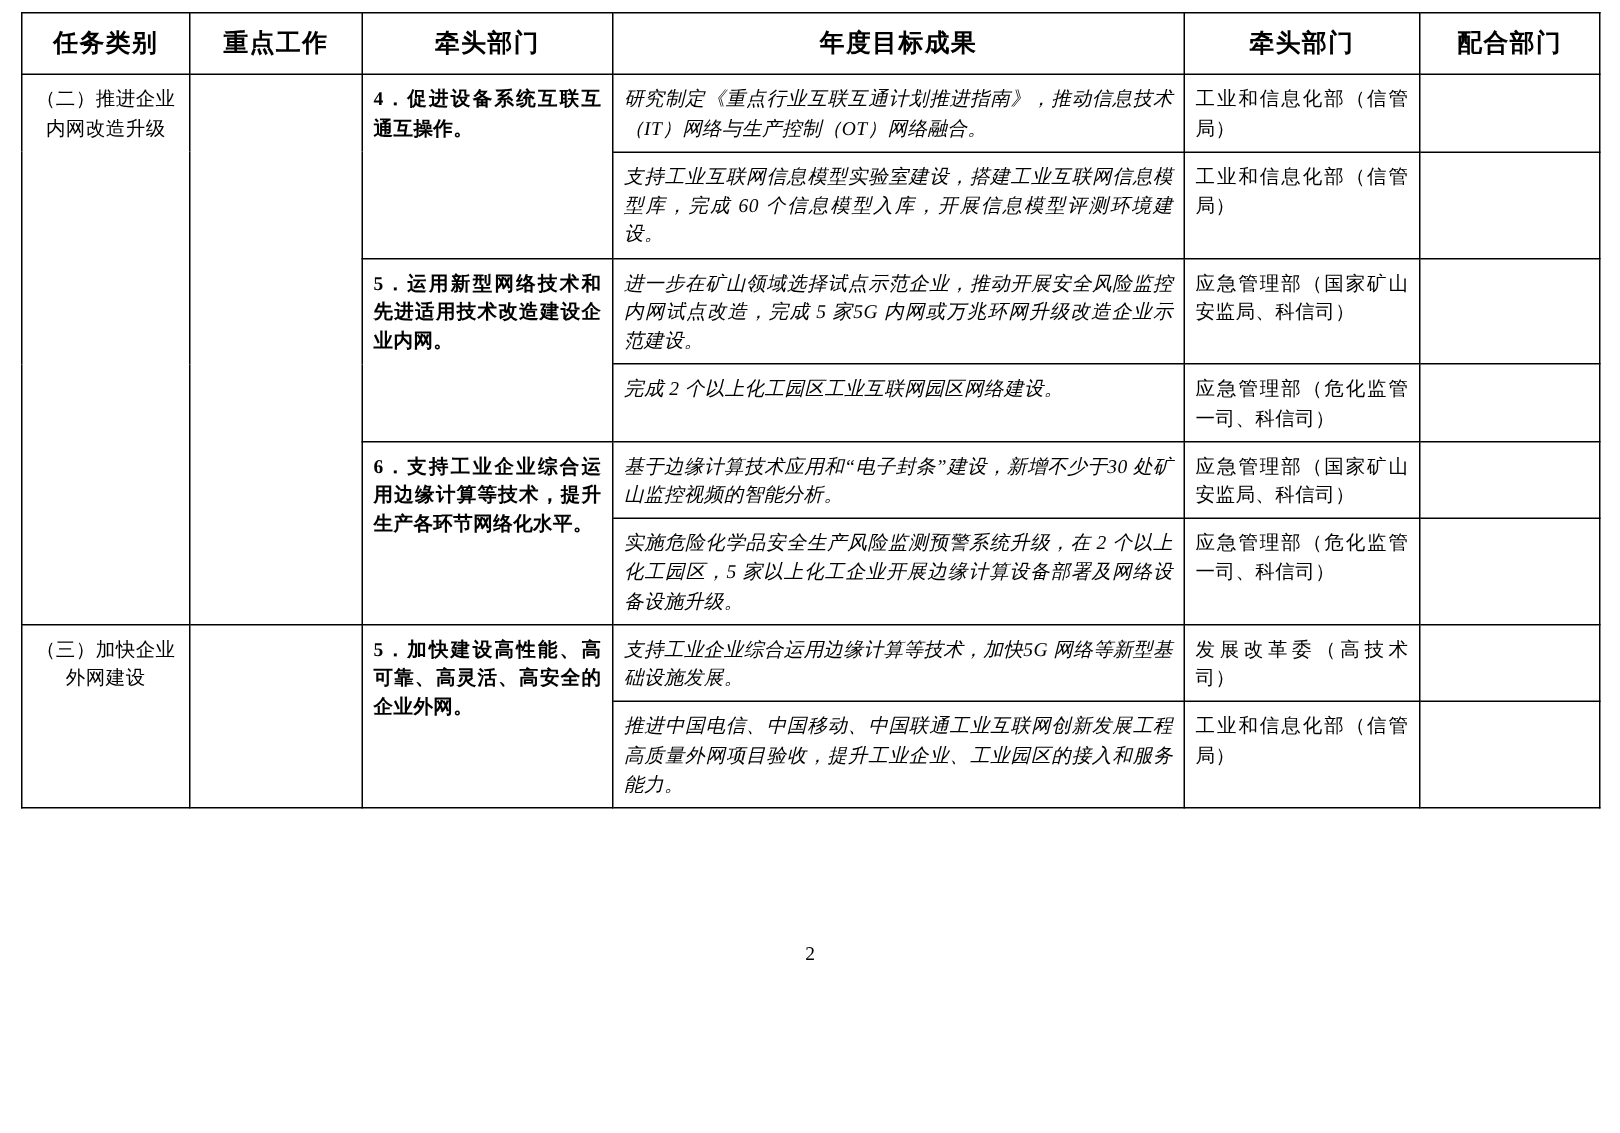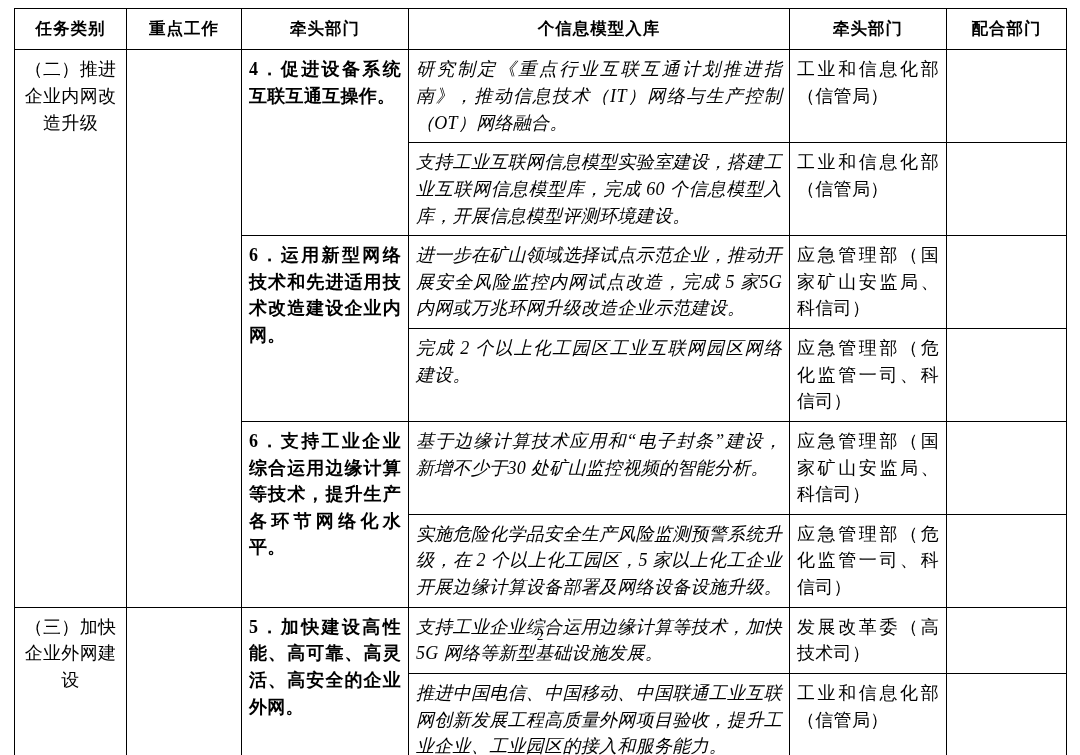--- a/index.html
+++ b/index.html
@@ -25,21 +25,21 @@
     width: 1052px;
     border-collapse: collapse;
     table-layout: fixed;
     margin: 0;
   }
   table.doc-table th,
   table.doc-table td {
     border: 1px solid #000000;
     vertical-align: top;
     padding: 6px 7px 6px 7px;
-    font-size: 18px;
+    font-size: 13px;
     line-height: 1.48;
     letter-spacing: 0.3px;
     word-break: break-word;
   }
   table.doc-table thead th {
     text-align: center;
     vertical-align: middle;
     font-weight: bold;
     font-size: 16.5px;
     padding: 8px 4px;
@@ -107,21 +107,21 @@
         <col class="c3">
         <col class="c4">
         <col class="c5">
         <col class="c6">
     </colgroup>
     <thead>
       <tr>
         <th>任务类别</th>
         <th>重点工作</th>
         <th>牵头部门</th>
-        <th>个信息模型入库</th>
+        <th>年度目标成果</th>
         <th>牵头部门</th>
         <th>配合部门</th>
       </tr>
     </thead>
     <tbody>
 
       <tr>
         <td class="cell-cat" rowspan="6">（二）推进企业内网改造升级</td>
         <td class="cell-key" rowspan="6"></td>
         <td class="cell-measure" rowspan="2">4．促进设备系统互联互通互操作。</td>
@@ -129,21 +129,21 @@
         <td class="cell-lead">工业和信息化部（信管局）</td>
         <td class="cell-support"></td>
       </tr>
       <tr>
         <td class="cell-goal">支持工业互联网信息模型实验室建设，搭建工业互联网信息模型库，完成 60 个信息模型入库，开展信息模型评测环境建设。</td>
         <td class="cell-lead">工业和信息化部（信管局）</td>
         <td class="cell-support"></td>
       </tr>
 
       <tr>
-        <td class="cell-measure" rowspan="2">6．运用新型网络技术和先进适用技术改造建设企业内网。</td>
+        <td class="cell-measure" rowspan="2">5．运用新型网络技术和先进适用技术改造建设企业内网。</td>
         <td class="cell-goal">进一步在矿山领域选择试点示范企业，推动开展安全风险监控内网试点改造，完成 5 家5G 内网或万兆环网升级改造企业示范建设。</td>
         <td class="cell-lead">应急管理部（国家矿山安监局、科信司）</td>
         <td class="cell-support"></td>
       </tr>
       <tr>
         <td class="cell-goal">完成 2 个以上化工园区工业互联网园区网络建设。</td>
         <td class="cell-lead">应急管理部（危化监管一司、科信司）</td>
         <td class="cell-support"></td>
       </tr>
 

